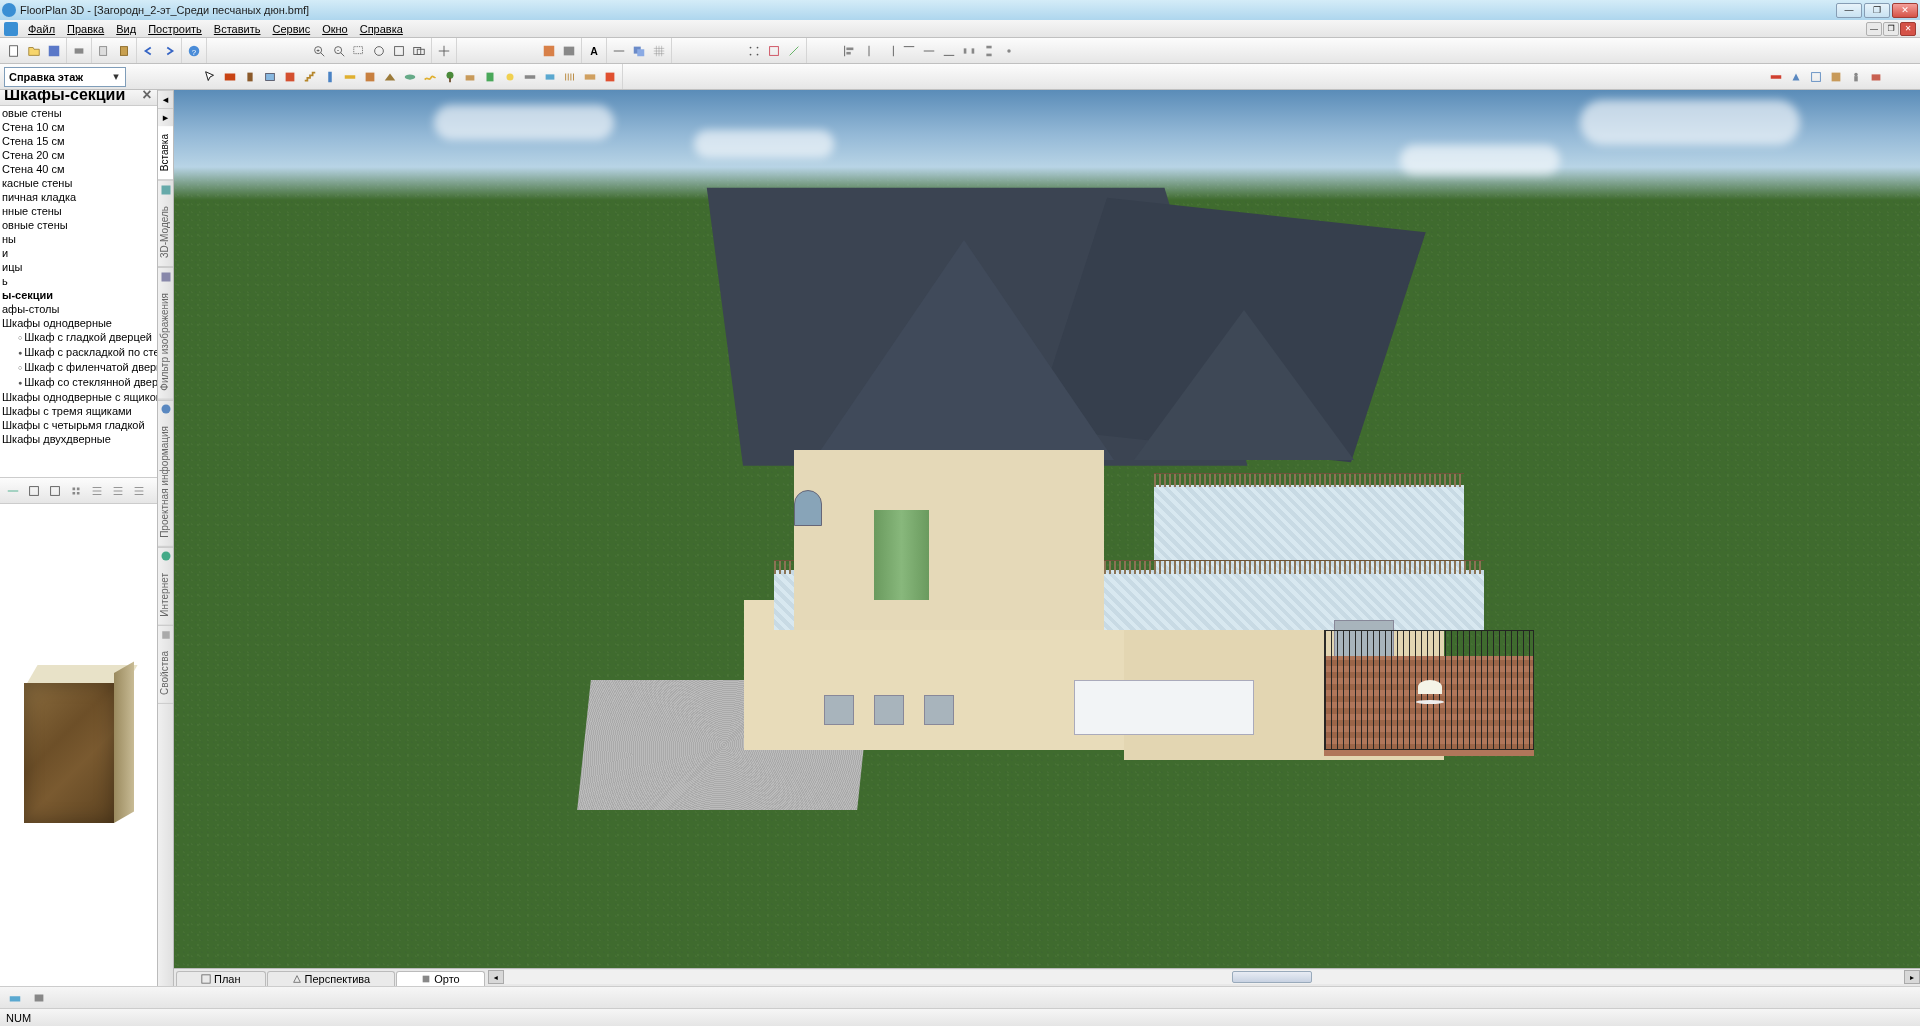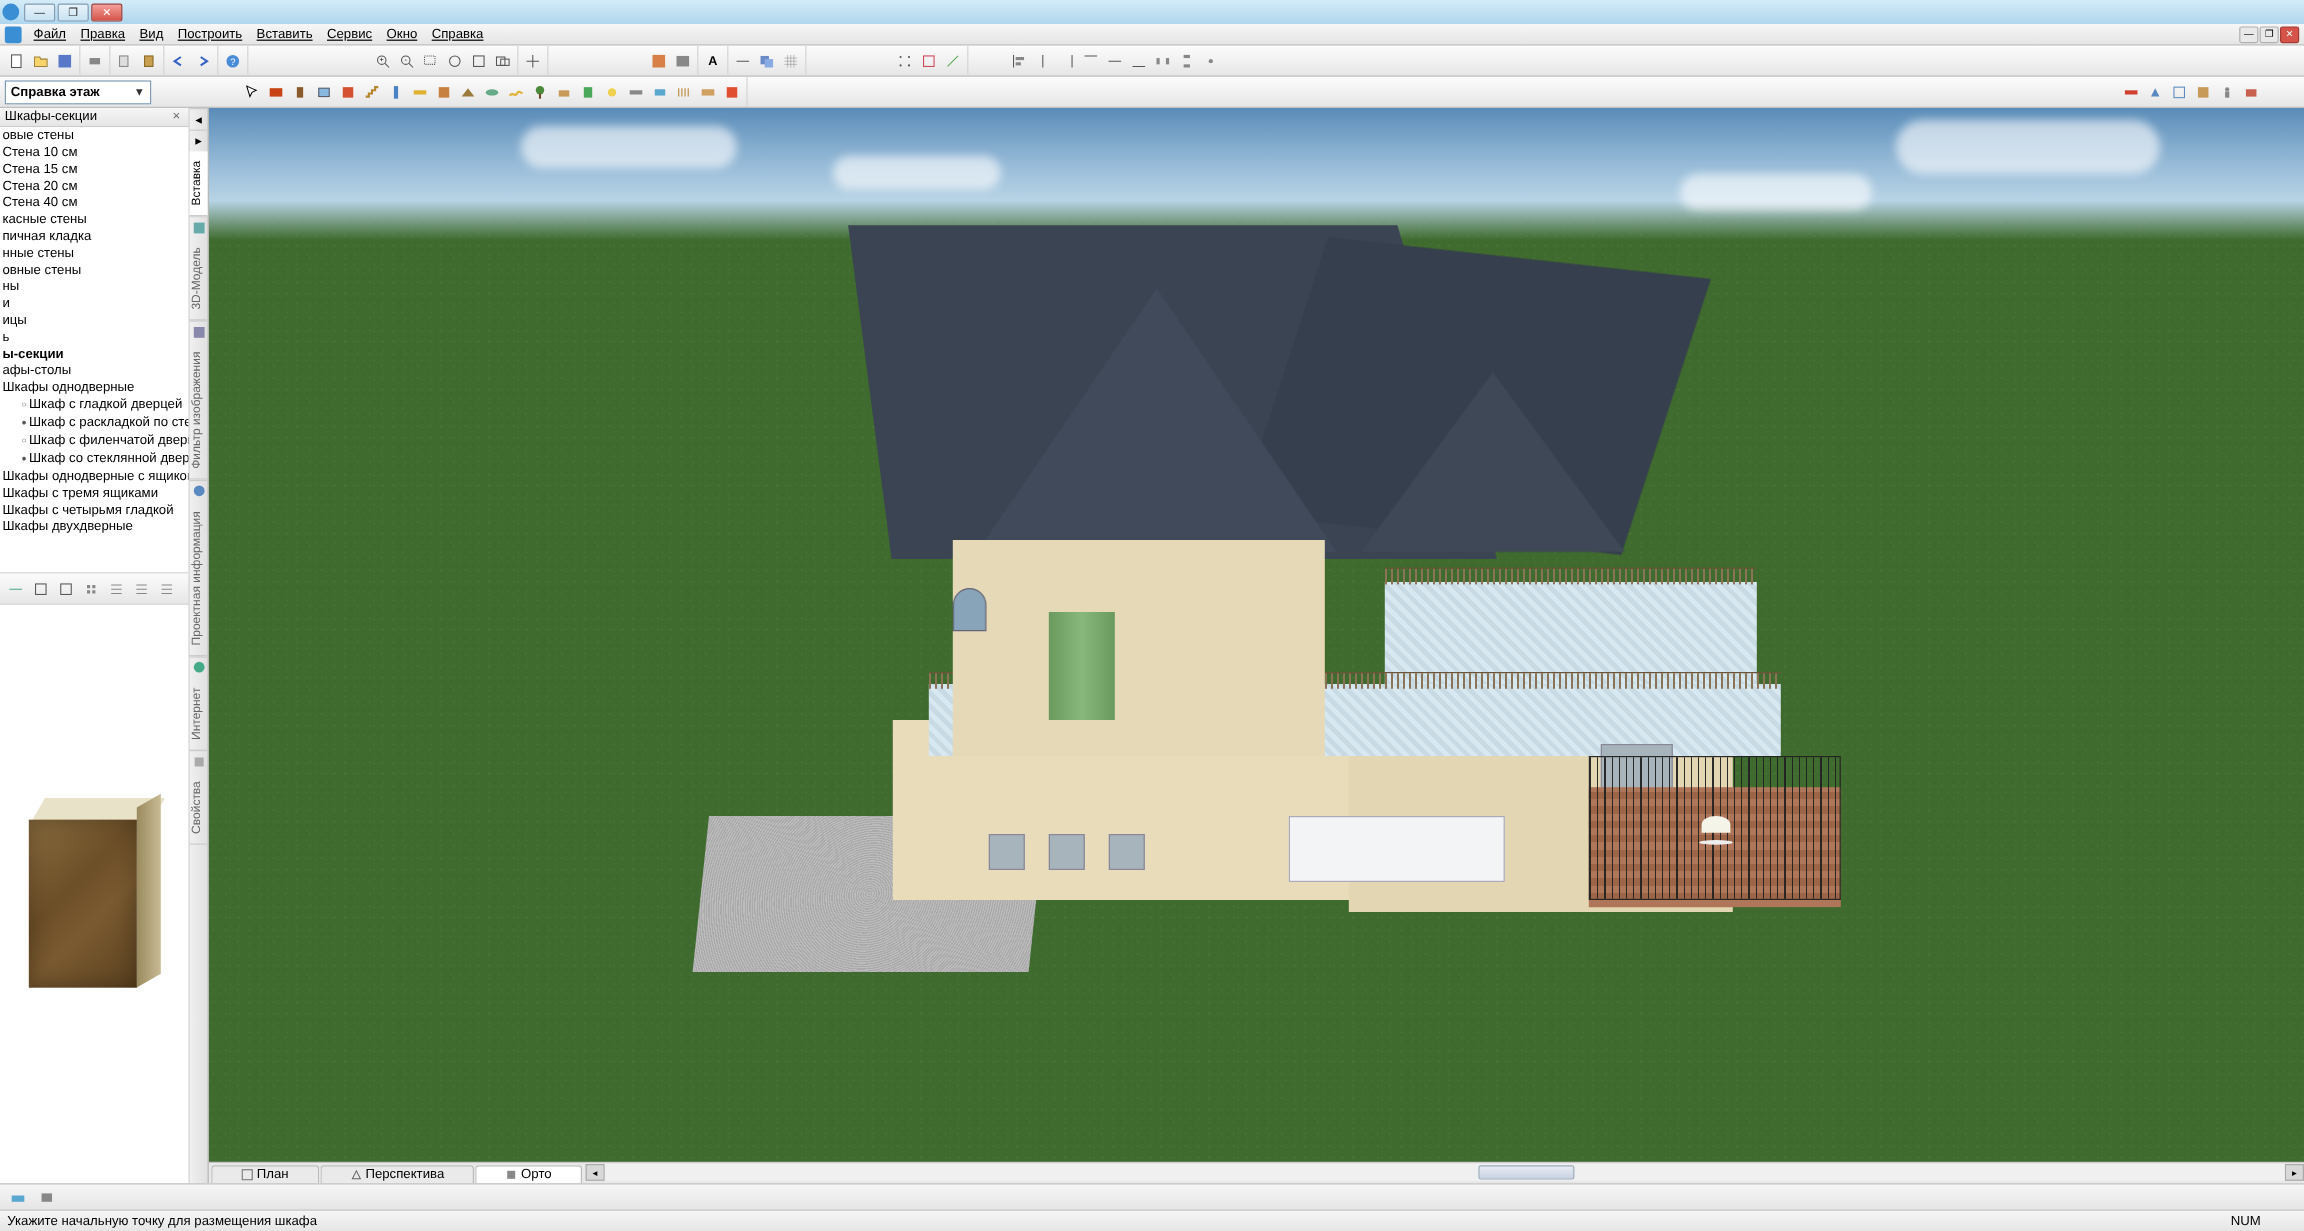--- a/index.html
+++ b/index.html
@@ -31,21 +31,21 @@
 
 .floor-select { display: flex; align-items: center; background: #fff; border: 1px solid #7f9db9; height: 20px; width: 122px; padding: 0 2px 0 4px; cursor: pointer; margin: 0 2px; }
 .floor-select .val { flex: 1; font-size: 11px; font-weight: bold; }
 .floor-select .dd { width: 14px; text-align: center; color:#333; }
 
 
 .main { flex: 1; display: flex; overflow: hidden; }
 
 
 .left-panel { width: 158px; background: #fff; display: flex; flex-direction: column; border-right: 1px solid #bbb; }
-.panel-title { height: 16px; background: linear-gradient(to bottom,#f6f6f6,#e5e5e5); padding: 1px 4px; font-size: 11px; border-bottom: 1px solid #ccc; display:flex; align-items:flex-start; }
+.panel-title { height: 16px; background: linear-gradient(to bottom,#f6f6f6,#e5e5e5); padding: 1px 4px; font-size: 16px; border-bottom: 1px solid #ccc; display:flex; align-items:flex-end;font-weight:bold; }
 .close-x { margin-left:auto; width:12px; text-align:center; cursor:pointer; color:#666; }
 .tree { flex: 0 0 auto; overflow: hidden; background: #fff; height: 372px; border-bottom:1px solid #ccc; }
 .tree-item { padding: 0 2px; font-size: 11px; line-height: 14px; white-space: nowrap; cursor: pointer; }
 .tree-item.bold { font-weight: bold; }
 .tree-item.sub { padding-left: 18px; }
 .tree-item.sub::before { content:"○ "; font-size:7px; vertical-align:1px; color:#555;}
 .tree-item.subf::before { content:"● "; font-size:7px; vertical-align:1px;}
 
 .mid-toolbar { height: 26px; background: linear-gradient(to bottom,#fcfcfc,#e6e6e6); display: flex; align-items: center; gap: 3px; padding: 0 4px; border-bottom: 1px solid #ccc; }
 
@@ -127,20 +127,21 @@
 .statusbar .num { margin-right: 30px; }
 
 
 .ic-new{fill:#fff;stroke:#555}.ic-open{fill:#f7d56c;stroke:#a0843a}.ic-save{fill:#5a78c8}.ic-print{fill:#888}
 </style>
 </head>
 <body>
 
 <div class="titlebar">
   <div class="icon"></div>
+  <div class="title">FloorPlan 3D - [Загородн_2-эт_Среди песчаных дюн.bmf]</div>
   <div class="winbtns">
     <div class="winbtn">—</div>
     <div class="winbtn">❐</div>
     <div class="winbtn close">✕</div>
   </div>
 </div>
 
 <div class="menubar">
   <div class="appicon"></div>
   <div class="menuitem">Файл</div>
@@ -717,15 +718,14 @@
       </svg>
     </div>
   <div class="tbtn">
       <svg viewBox="0 0 16 16">
         <rect x="3" y="4" width="10" height="8" fill="#888"></rect>
       </svg>
     </div>
 </div>
 
 <div class="statusbar">
-  <div class="status-text">Укажите начальную точку для размещения шкафа</div>
   <div class="num">NUM</div>
 </div>
 
 </body></html>

